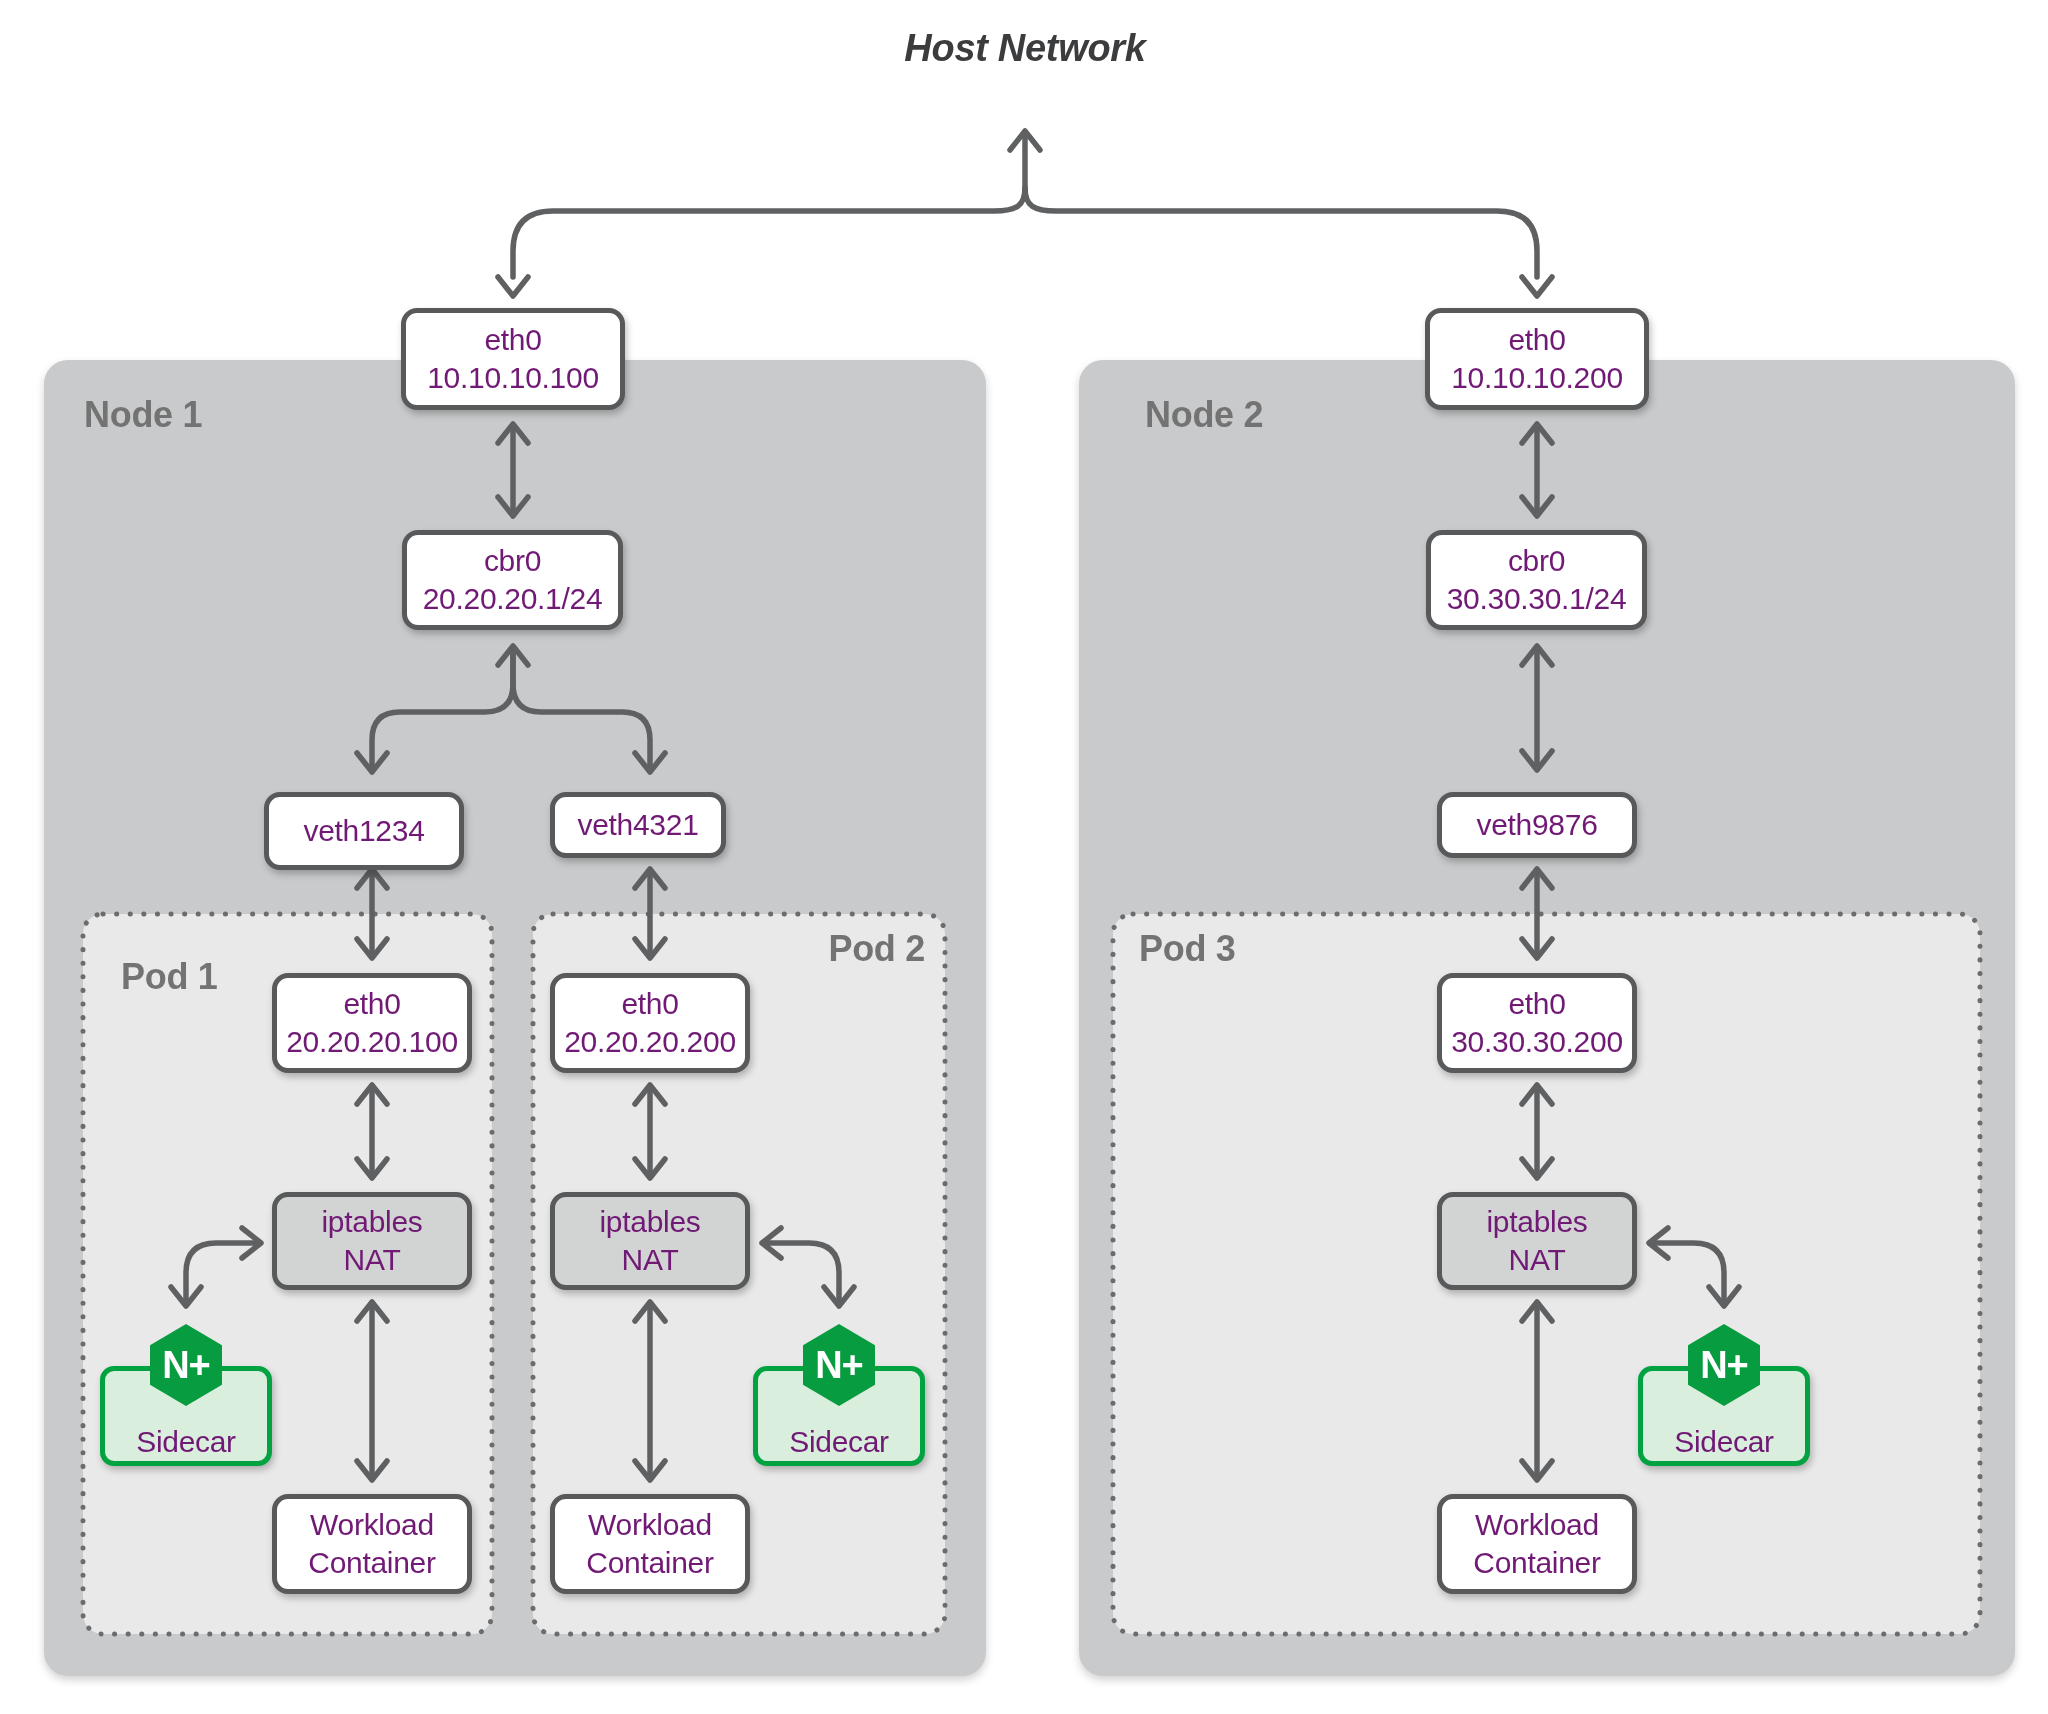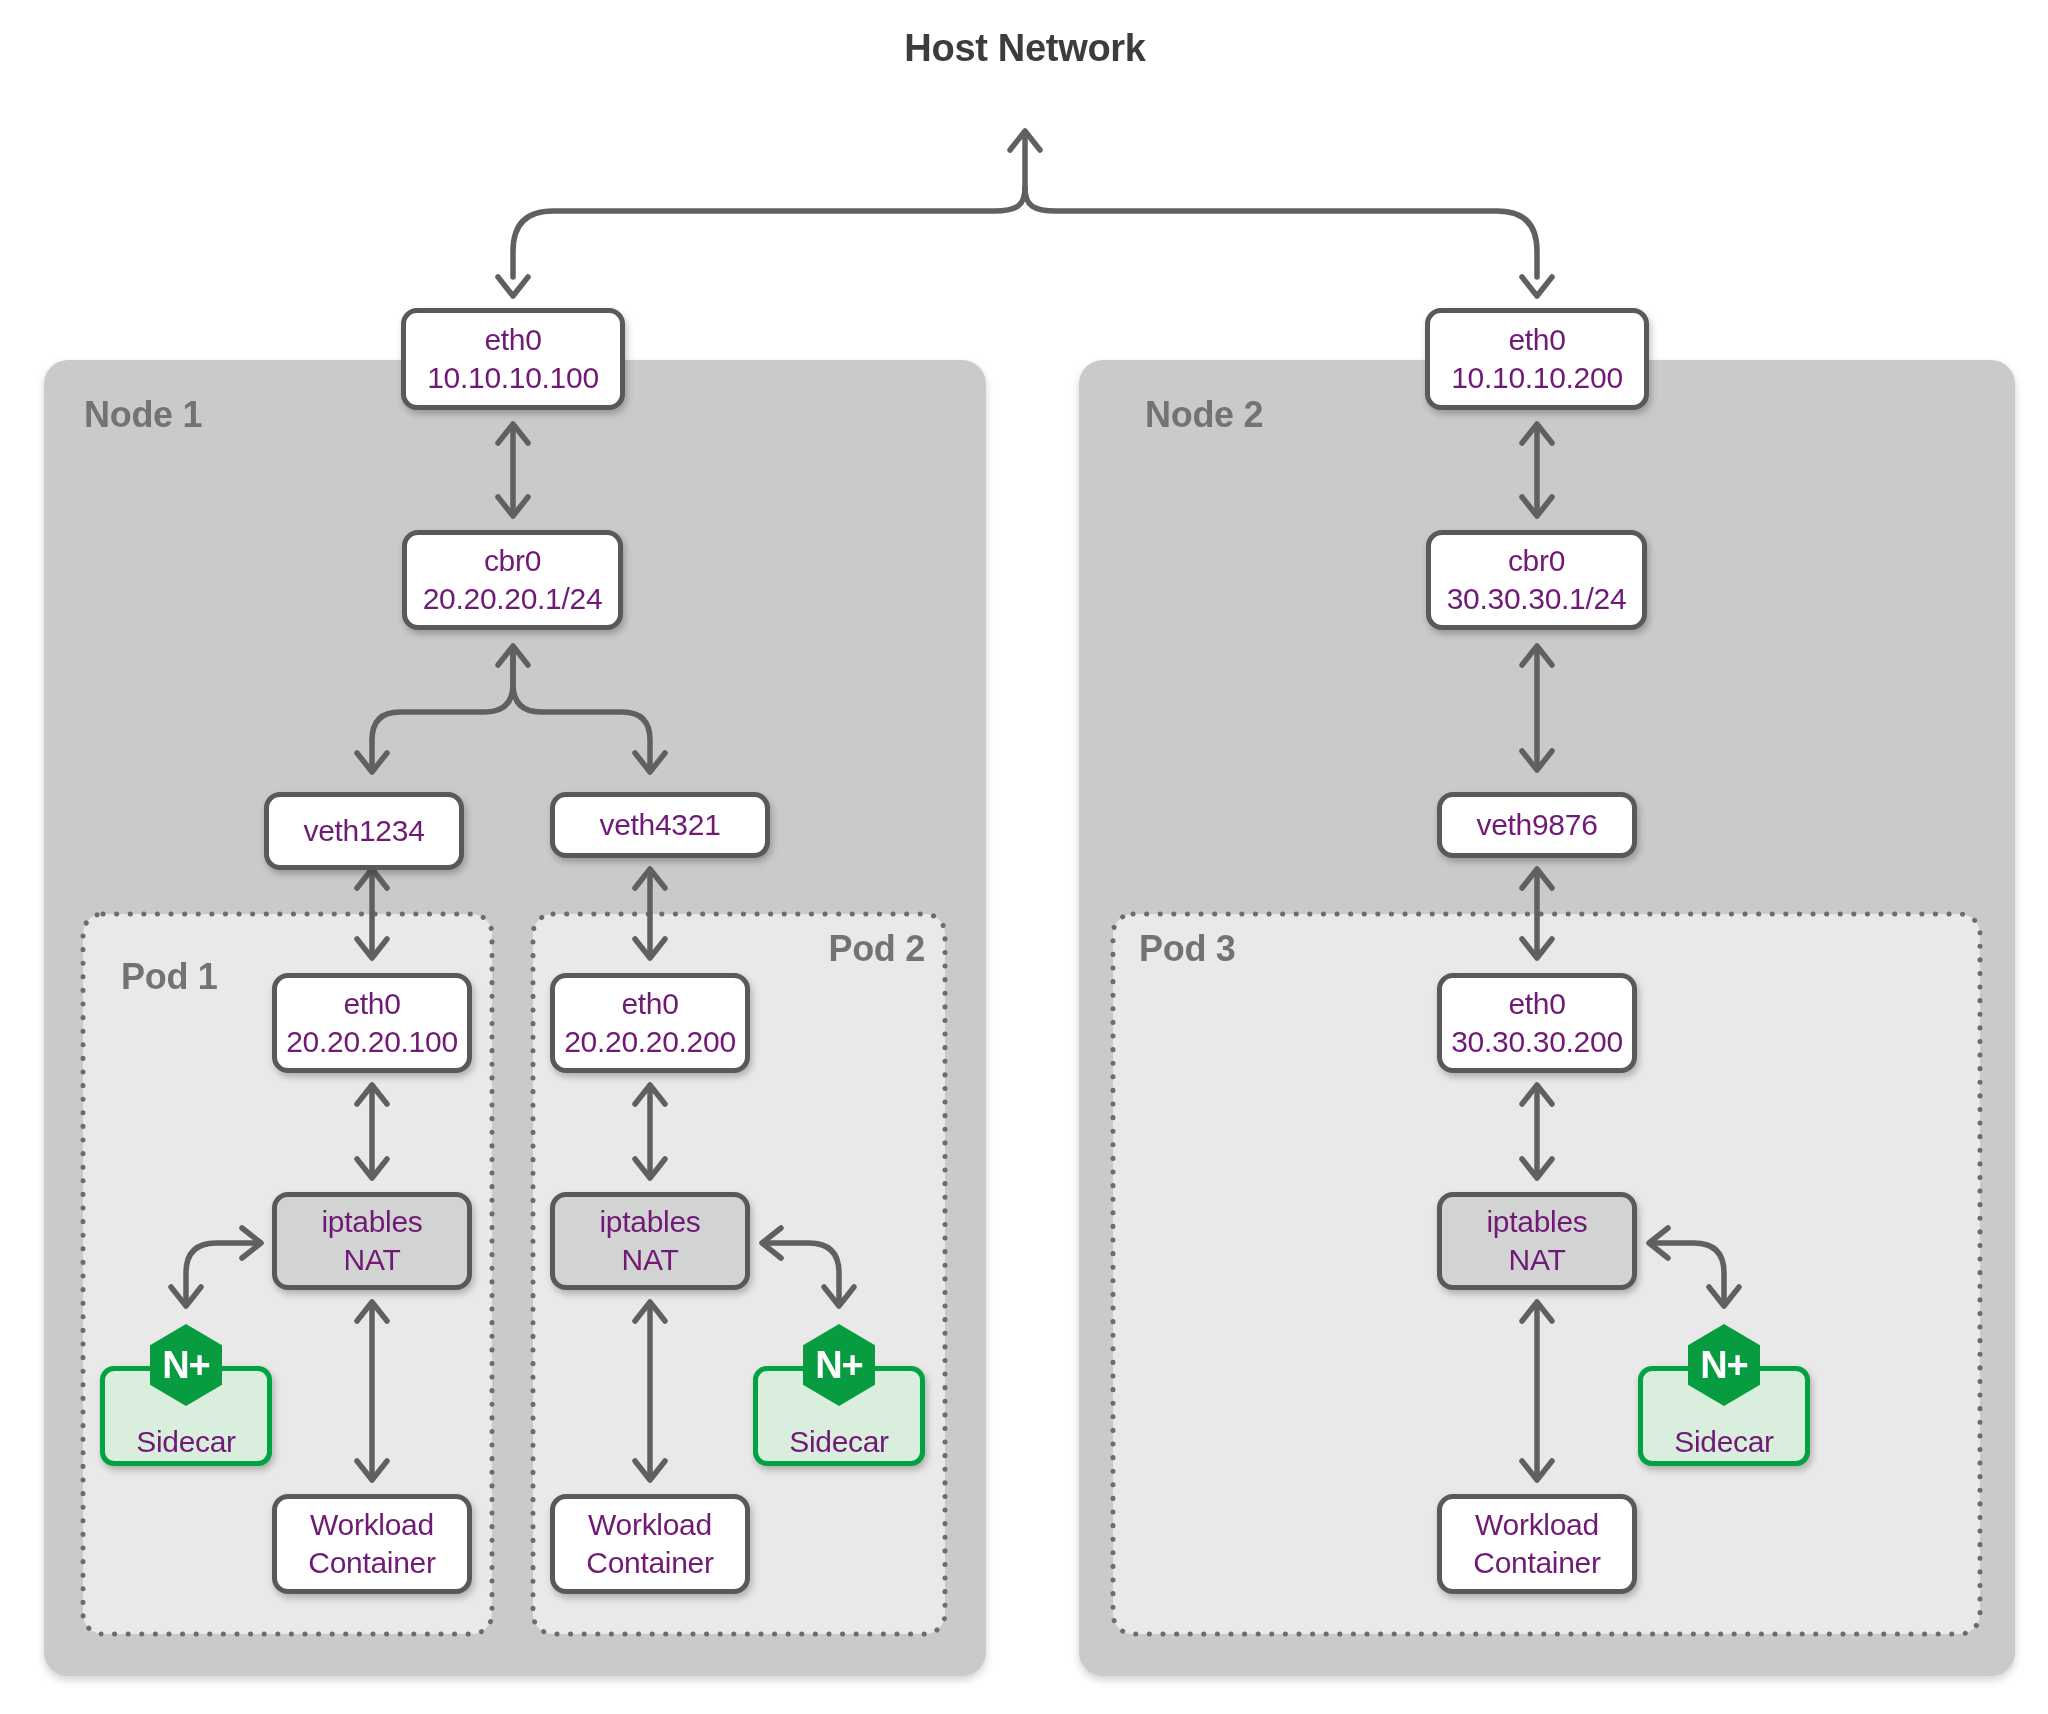--- a/index.html
+++ b/index.html
@@ -25,21 +25,21 @@
   .box .l{font-size:30px;line-height:38px;color:#701a75;white-space:nowrap;}
   .hex{
     position:absolute;background:#089c40;
     clip-path:polygon(50% 0%,100% 26%,100% 74%,50% 100%,0% 74%,0% 26%);
     display:flex;align-items:center;justify-content:center;
   }
   .hex .logo{color:#ffffff;font-weight:bold;font-size:38px;letter-spacing:-1px;}
   .biglabel{position:absolute;font-weight:bold;font-size:36px;color:#737373;white-space:nowrap;}
   .title{
     position:absolute;left:775px;top:26px;width:500px;text-align:center;
-    font-weight:bold;font-size:38px;line-height:44px;color:#3b3c3e;
+    font-weight:bold;font-size:38px;line-height:44px;color:#3b3c3e;font-style:italic;
   }
 </style>
 </head>
 <body>
 
 <div class="canvas">
 
   <div class="nodebox" style="left:44px;top:360px;width:942px;height:1316px;"></div>
   <div class="nodebox" style="left:1079px;top:360px;width:936px;height:1316px;"></div>
 
@@ -177,21 +177,21 @@
     <span class="l">20.20.20.1/24</span>
   </div>
   <div class="box" style="left:1426px;top:530px;width:221px;height:100px;">
     <span class="l">cbr0</span>
     <span class="l">30.30.30.1/24</span>
   </div>
 
   <div class="box" style="left:264px;top:792px;width:200px;height:78px;">
     <span class="l">veth1234</span>
   </div>
-  <div class="box" style="left:550px;top:792px;width:220px;height:66px;">
+  <div class="box" style="left:550px;top:792px;width:176px;height:66px;">
     <span class="l">veth4321</span>
   </div>
   <div class="box" style="left:1437px;top:792px;width:200px;height:66px;">
     <span class="l">veth9876</span>
   </div>
 
   <div class="box" style="left:272px;top:973px;width:200px;height:100px;">
     <span class="l">eth0</span>
     <span class="l">20.20.20.100</span>
   </div>

